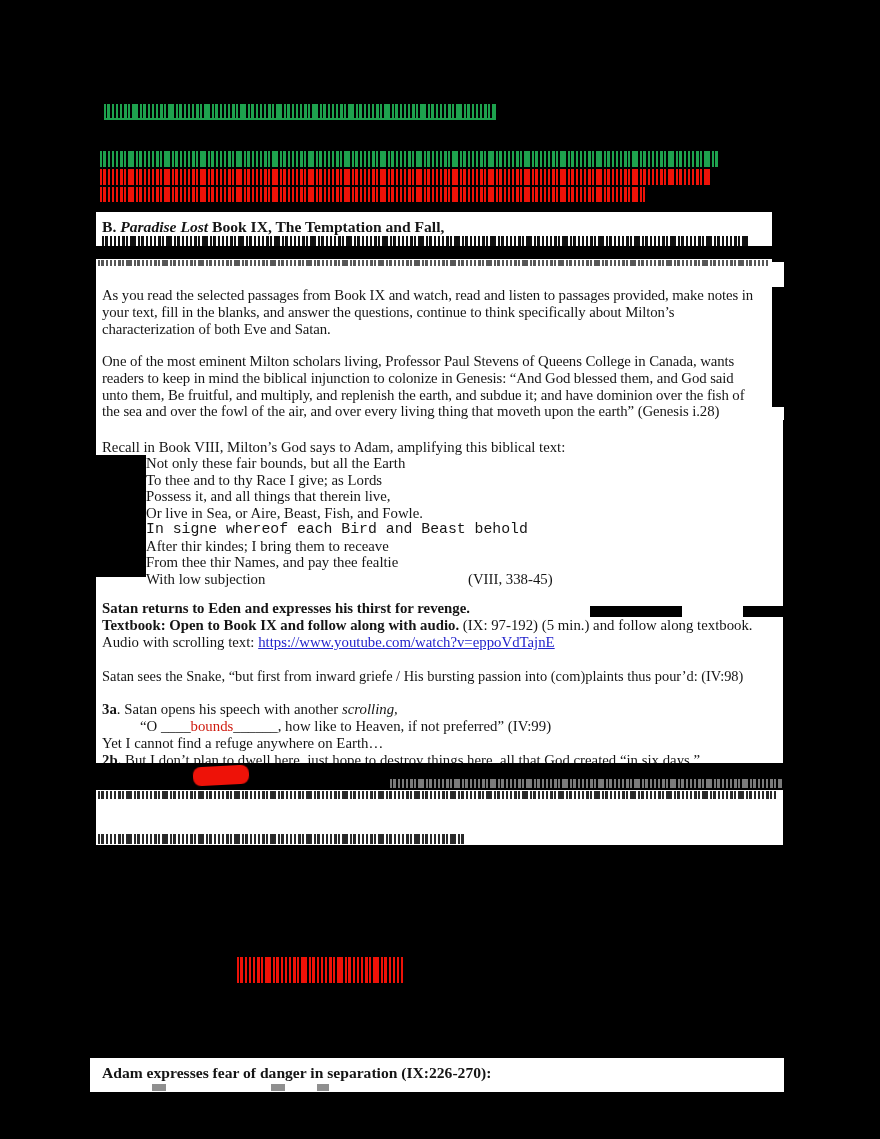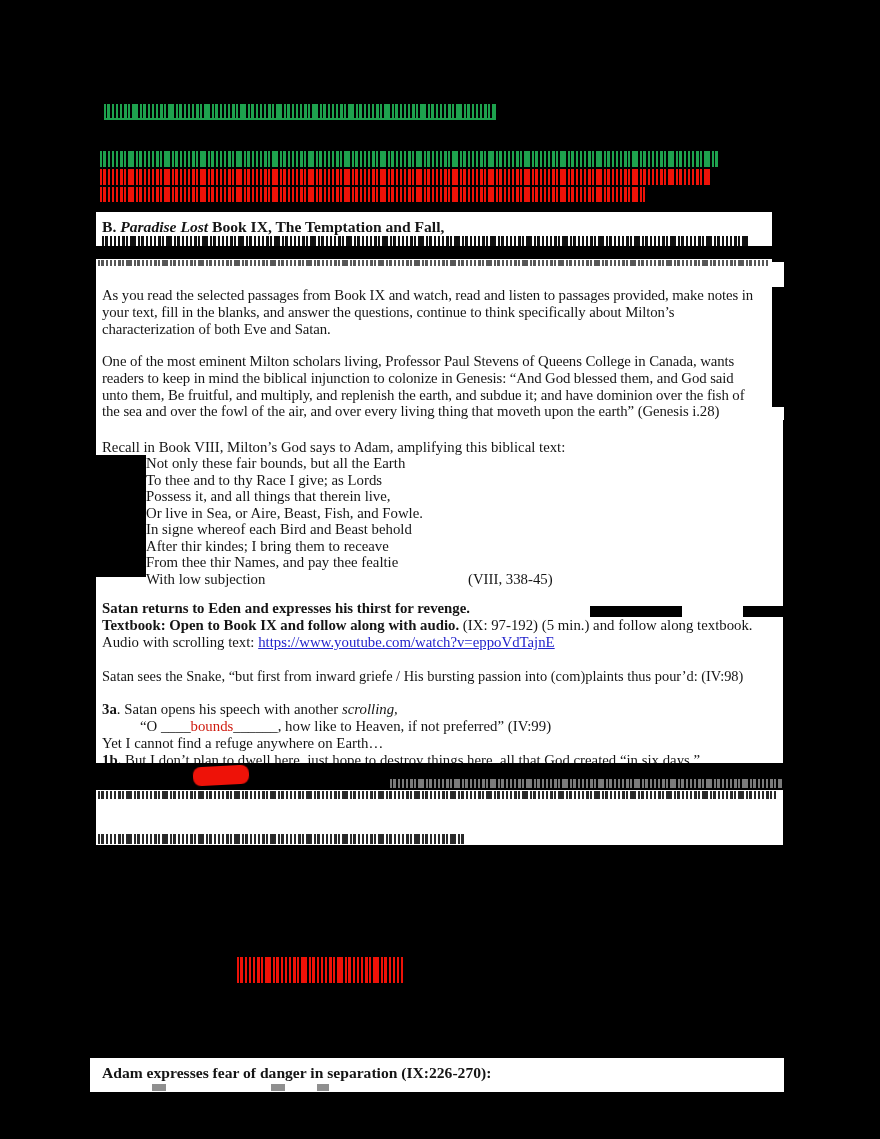--- a/index.html
+++ b/index.html
@@ -48,21 +48,21 @@
   <div class="abs para" style="left:102px;top:287px;width:655px;">As you read the selected passages from Book IX and watch, read and listen to passages provided, make notes in your text, fill in the blanks, and answer the questions, continue to think specifically about Milton’s characterization of both Eve and Satan.</div>
 
   <div class="abs para" style="left:102px;top:353px;width:658px;">One of the most eminent Milton scholars living, Professor Paul Stevens of Queens College in Canada, wants readers to keep in mind the biblical injunction to colonize in Genesis: “And God blessed them, and God said unto them, Be fruitful, and multiply, and replenish the earth, and subdue it; and have dominion over the fish of the sea and over the fowl of the air, and over every living thing that moveth upon the earth” (Genesis i.28)</div>
 
   <div class="abs ln" style="left:146px;top:455px;">Not only these fair bounds, but all the Earth</div>
 
   <div class="abs ln" style="left:102px;top:439px;">Recall in Book VIII, Milton’s God says to Adam, amplifying this biblical text:</div>
   <div class="abs ln" style="left:146px;top:472px;">To thee and to thy Race I give; as Lords</div>
   <div class="abs ln" style="left:146px;top:488px;">Possess it, and all things that therein live,</div>
   <div class="abs ln" style="left:146px;top:505px;">Or live in Sea, or Aire, Beast, Fish, and Fowle.</div>
-  <div class="abs ln" style="left:146px;top:521px;">In signe whereof each Bird and Beast behold</div>
+  <div class="abs ln" style="left:146px;top:521px;font-family:Liberation Mono, monospace;">In signe whereof each Bird and Beast behold</div>
   <div class="abs ln" style="left:146px;top:538px;">After thir kindes; I bring them to receave</div>
   <div class="abs ln" style="left:146px;top:554px;">From thee thir Names, and pay thee fealtie</div>
   <div class="abs ln" style="left:146px;top:571px;">With low subjection</div>
   <div class="abs ln" style="left:468px;top:571px;">(VIII, 338-45)</div>
 
   <div class="abs black" style="left:90px;top:455px;width:56px;height:122px;"></div>
 
   <div class="abs ln b" style="left:102px;top:600px;">Satan returns to Eden and expresses his thirst for revenge.</div>
   <div class="abs black" style="left:590px;top:606px;width:92px;height:11px;"></div>
   <div class="abs black" style="left:743px;top:606px;width:40px;height:11px;"></div>
@@ -74,21 +74,21 @@
   <div class="abs ln red" style="left:102px;top:651px;">Skip to min. 7:30 (line 97) (5 min.)</div>
 
   <div class="abs ln" style="left:102px;top:668px;font-size:14.4px;">Satan sees the Snake, “but first from inward griefe / His bursting passion into (com)plaints thus pour’d: (IV:98)</div>
 
   <div class="abs ln" style="left:102px;top:701px;"><span class="b">3a</span><span>. Satan opens his speech with another </span><span class="i">scrolling,</span></div>
 
   <div class="abs ln" style="left:140px;top:718px;"><span>“O </span><span>____</span><span class="red" style="color:#cf1a0e;">bounds</span><span>______</span><span>, how like to Heaven, if not preferred” (IV:99)</span></div>
 
   <div class="abs ln" style="left:102px;top:735px;">Yet I cannot find a refuge anywhere on Earth…</div>
 
-  <div class="abs ln" style="left:102px;top:752px;"><span class="b">1b.</span><span> But I don’t plan to dwell here, just hope to destroy things here, all that God created “in six days.”</span></div>
+  <div class="abs ln" style="left:102px;top:752px;"><span class="b">2b.</span><span> But I don’t plan to dwell here, just hope to destroy things here, all that God created “in six days.”</span></div>
 
   <div class="abs black" style="left:90px;top:763px;width:693px;height:27px;"></div>
   <div class="abs scribble" style="left:193px;top:766px;width:56px;height:19px;"></div>
   <div class="abs garble" style="--gc:#9a9a9a;left:390px;top:779px;width:392px;height:9px;opacity:.8;"></div>
   <div class="abs garble" style="--gc:#2a2a2a;left:98px;top:791px;width:678px;height:8px;"></div>
   <div class="abs garble" style="--gc:#2a2a2a;left:98px;top:834px;width:368px;height:10px;"></div>
 
   <div class="abs black" style="left:0px;top:845px;width:880px;height:294px;"></div>
 
   <div class="abs garble" style="--gc:#ee1208;left:237px;top:957px;width:166px;height:26px;"></div>

